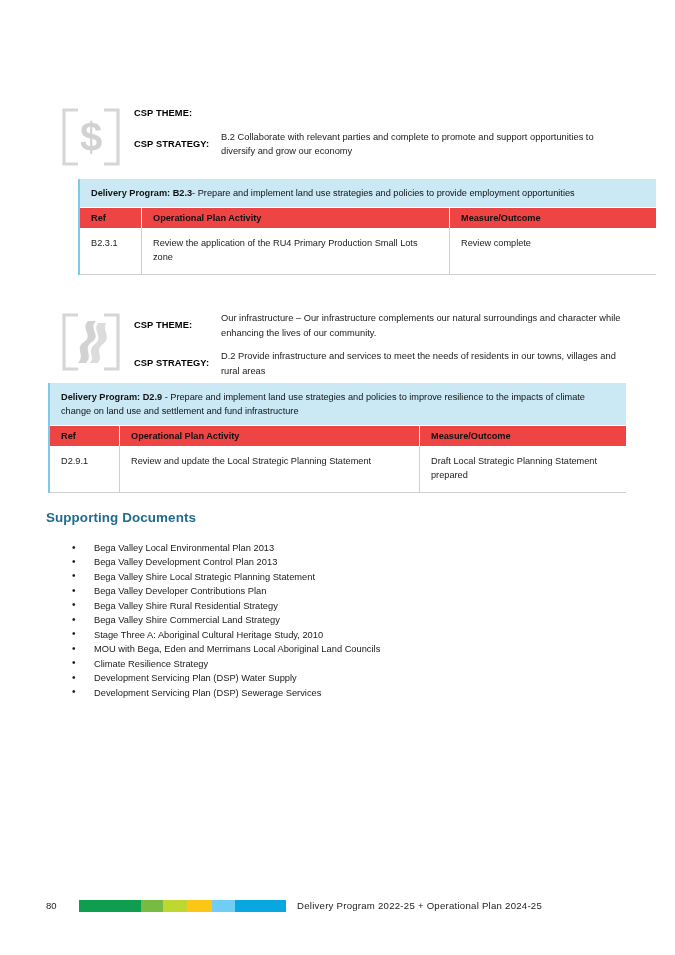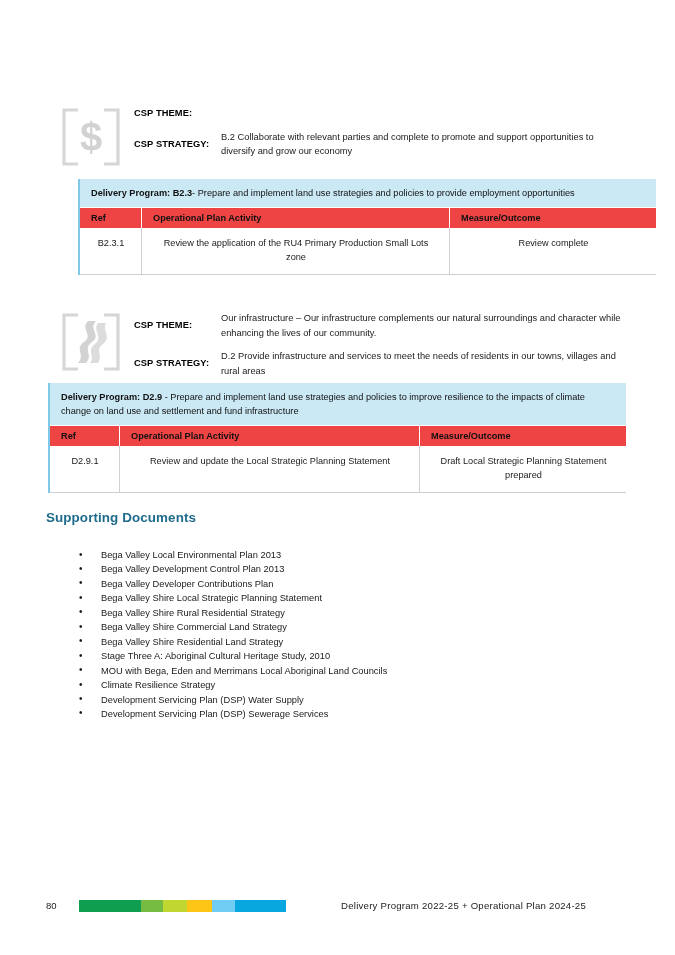--- a/index.html
+++ b/index.html
@@ -87,21 +87,20 @@
     font-weight: bold;
     font-size: 9.2px;
     padding: 5px 10px 5px 11px;
     color: #111;
     box-sizing: border-box;
   }
   .dp-row {
     display: flex;
     background: #ffffff;
     border-bottom: 1px solid #cfcfcf;
-    text-align: center;
   }
   .dp-row > div {
     font-size: 9.2px;
     line-height: 14px;
     padding: 8px 10px 10px 11px;
     color: #1a1a1a;
     box-sizing: border-box;
     min-height: 42px;
   }
   .col-ref   { border-right: 1px solid #cfcfcf; }
@@ -122,21 +121,21 @@
     left: 46px;
     font-size: 13.4px;
     font-weight: bold;
     color: #1f6b8c;
     letter-spacing: 0.1px;
   }
   .support-list {
     position: absolute;
     left: 46px;
     width: 520px;
-    margin: 15px;
+    margin: 8px;
     padding: 0;
     list-style: none;
   }
   .support-list li {
     position: relative;
     font-size: 9.3px;
     line-height: 14.45px;
     padding-left: 40px;
     color: #1a1a1a;
   }
@@ -166,21 +165,20 @@
     display: flex;
   }
   .footer-bar span { display: block; height: 100%; }
   .footer-text {
     position: absolute;
     left: 297px;
     top: 900px;
     font-size: 9.6px;
     color: #222;
     letter-spacing: 0.25px;
-    margin-left: 44px;
   }
 
   .icon-svg { display: block; }
 </style>
 </head>
 <body>
 
 <div class="page">
 
   <div class="csp-block" style="top:104px;">
@@ -255,25 +253,24 @@
       <div class="col-act">Review and update the Local Strategic Planning Statement</div>
       <div class="col-out">Draft Local Strategic Planning Statement prepared</div>
     </div>
   </div>
 
   <div class="support-heading" style="top:510px;">Supporting Documents</div>
 
   <ul class="support-list" style="top:533px;">
     <li>Bega Valley Local Environmental Plan 2013</li>
     <li>Bega Valley Development Control Plan 2013</li>
+    <li>Bega Valley Shire Local Strategic Planning Statement</li>
     <li>Bega Valley Developer Contributions Plan</li>
-    <li>Bega Valley Shire Local Strategic Planning Statement</li>
     <li>Bega Valley Shire Rural Residential Strategy</li>
     <li>Bega Valley Shire Commercial Land Strategy</li>
-    <li>Bega Valley Shire Residential Land Strategy</li>
     <li>Stage Three A: Aboriginal Cultural Heritage Study, 2010</li>
     <li>MOU with Bega, Eden and Merrimans Local Aboriginal Land Councils</li>
     <li>Climate Resilience Strategy</li>
     <li>Development Servicing Plan (DSP) Water Supply</li>
     <li>Development Servicing Plan (DSP) Sewerage Services</li>
   </ul>
 
   <div class="footer-pageno">80</div>
   <div class="footer-bar" id="footer-bar">
       <span style="background: rgb(15, 157, 79); width: 62px;"></span>

